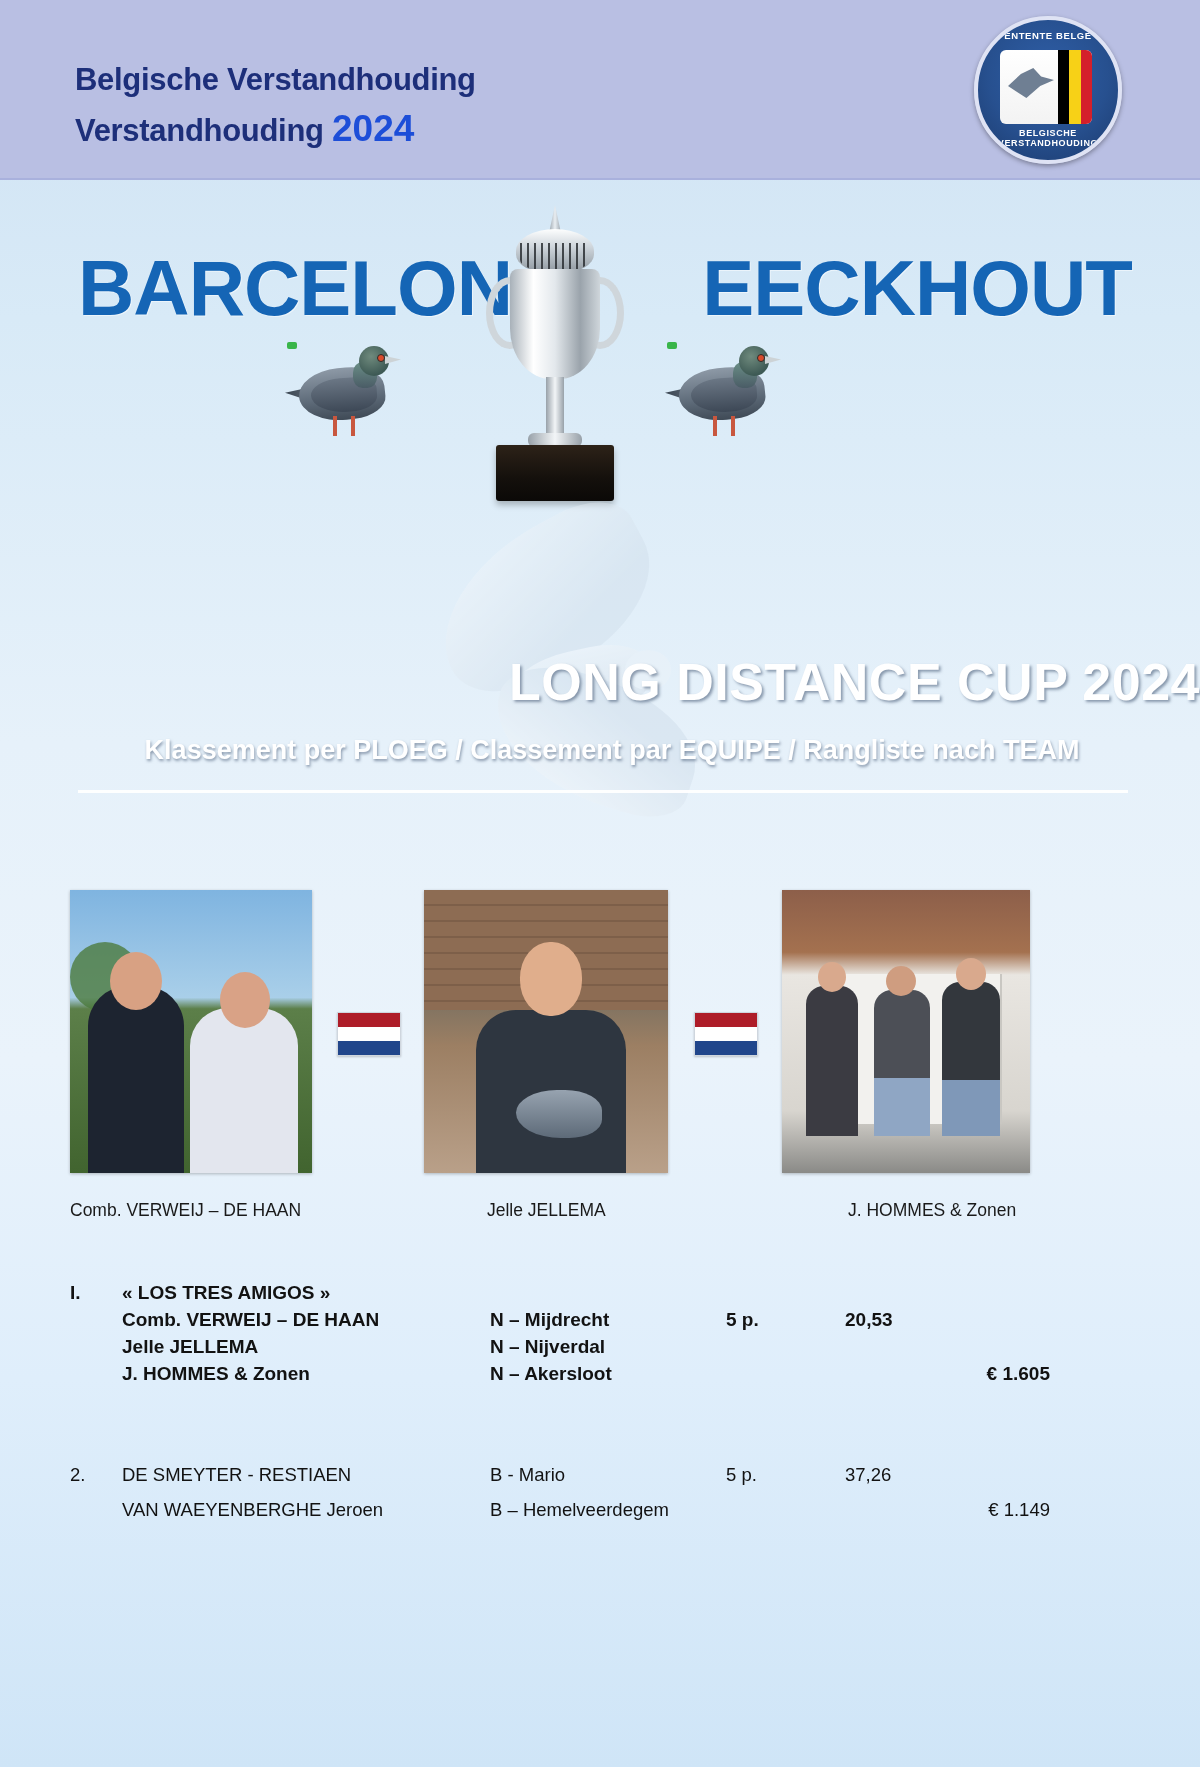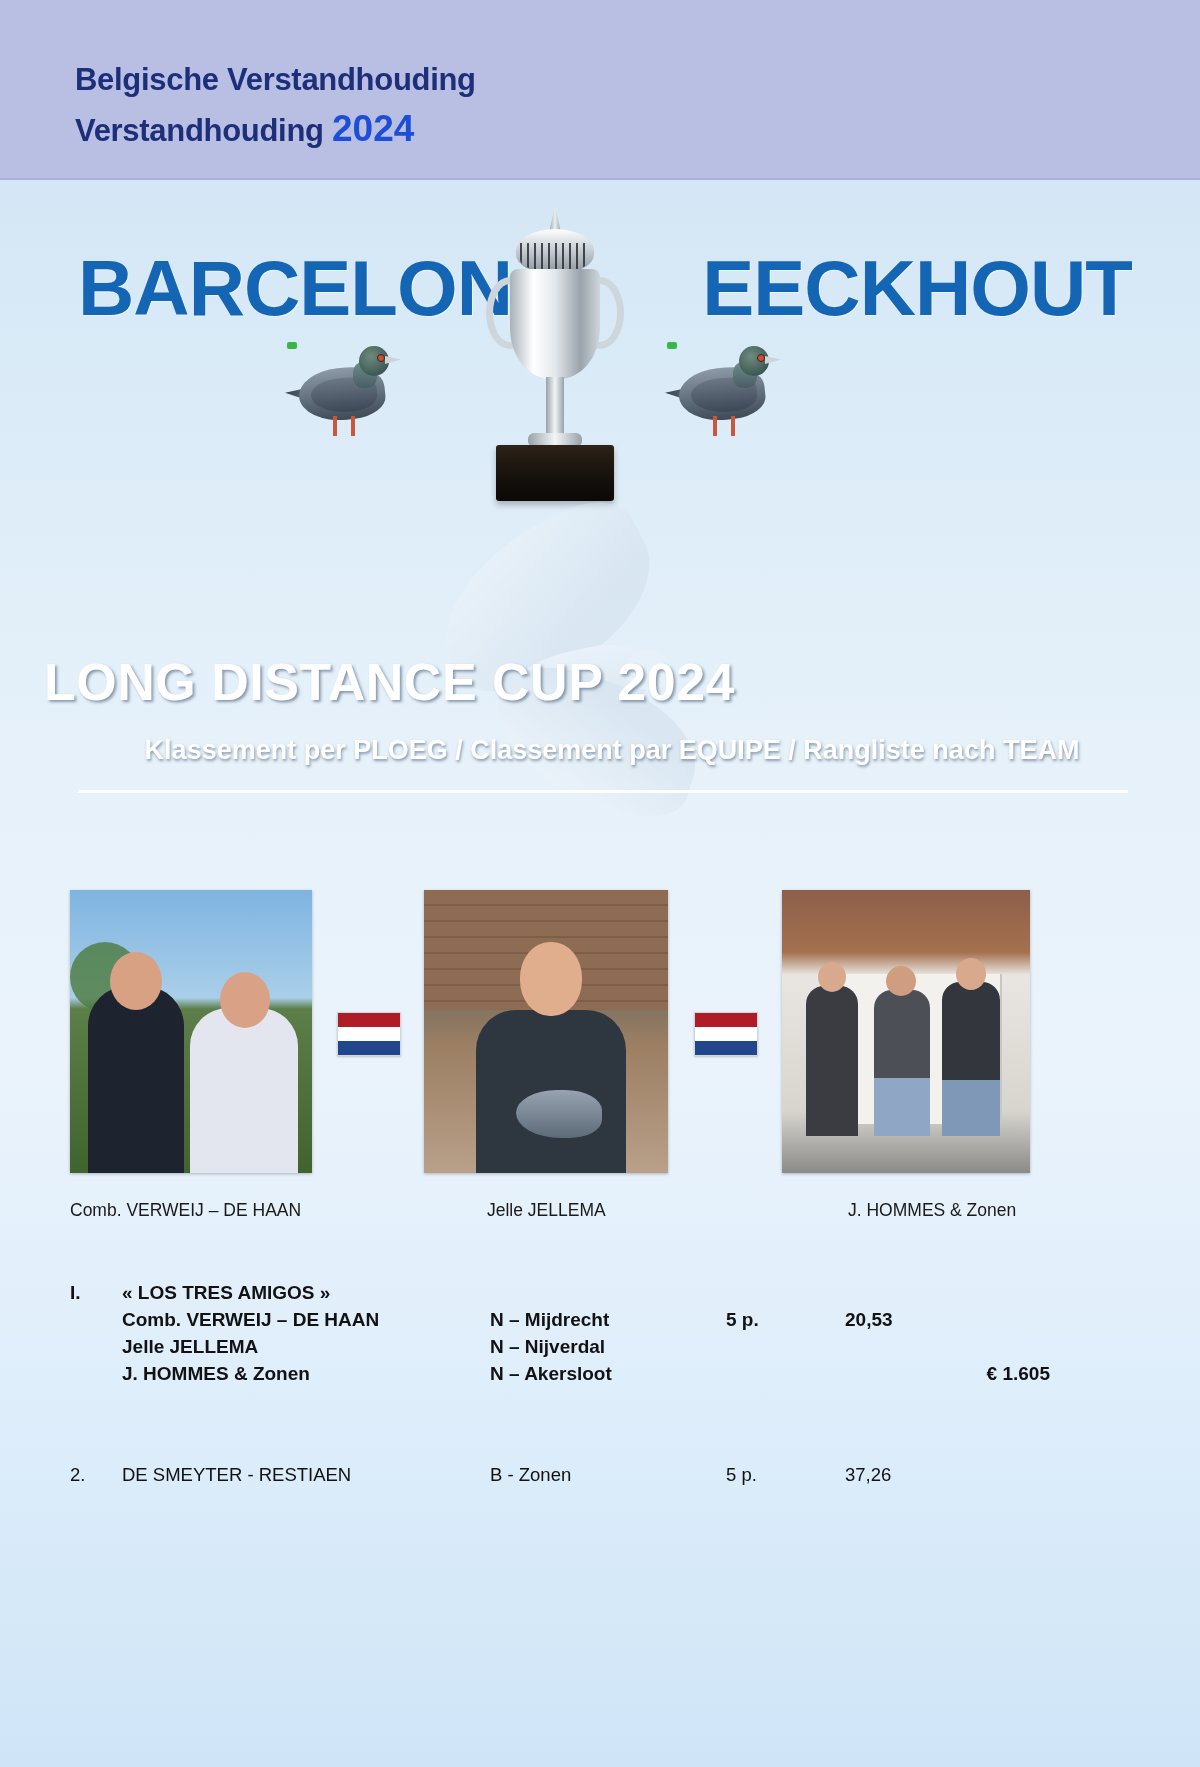--- a/index.html
+++ b/index.html
@@ -228,21 +228,21 @@
   }
   .flying .fhead{
     position:absolute;left:255px;top:150px;width:46px;height:40px;
     background:#eef3f8;border-radius:50%;
   }
 
   
   .ldc{
     position:absolute;
     left:0;right:0;top:652px;
-    text-align:left;
+    text-align:right;
     color:#ffffff;
     font-weight:bold;
     font-size:52px;
     letter-spacing:0.5px;
     text-shadow:2px 2px 3px rgba(60,80,110,.55);
     margin-left:44px;
   }
   .ldc-sub{
     position:absolute;
     left:0;right:0;top:735px;
@@ -361,20 +361,30 @@
 
   <div class="header">
     <div class="header-title">
       <div>Belgische Verstandhouding</div>
       <div>
         <span>Verstandhouding</span>
         <span class="yr">2024</span>
       </div>
     </div>
 
+    <div class="logo">
+      <div class="ring-text">
+        <div class="rt-top">ENTENTE BELGE</div>
+        <div class="rt-bot">BELGISCHE VERSTANDHOUDING</div>
+      </div>
+      <div class="inner">
+        <div class="bird"></div>
+        <div class="flag"></div>
+      </div>
+    </div>
   </div>
 
   <div class="big-title title-left">BARCELONA</div>
   <div class="big-title title-right">EECKHOUT</div>
 
   <div class="pigeon pigeon-left">
     <div class="tail"></div>
       <div class="body"></div>
       <div class="wing"></div>
     <div class="neck"></div>
@@ -484,21 +494,28 @@
         <div class="c-pts"></div>
         <div class="c-coef"></div>
         <div class="c-eur">€ 1.605</div>
       </div>
     </div>
 
     <div class="rank-block block2">
       <div class="r-row">
         <div class="c-rank">2.</div>
         <div class="c-name">DE SMEYTER - RESTIAEN</div>
-        <div class="c-loc">B - Zonen</div>
+        <div class="c-loc">B - Mario</div>
         <div class="c-pts">5 p.</div>
         <div class="c-coef">37,26</div>
         <div class="c-eur"></div>
       </div>
+      <div class="r-row">
+        <div class="c-name">VAN WAEYENBERGHE Jeroen</div>
+        <div class="c-loc">B – Hemelveerdegem</div>
+        <div class="c-pts"></div>
+        <div class="c-coef"></div>
+        <div class="c-eur">€ 1.149</div>
+      </div>
     </div>
 
   </div>
 </div>
 
 </body></html>

